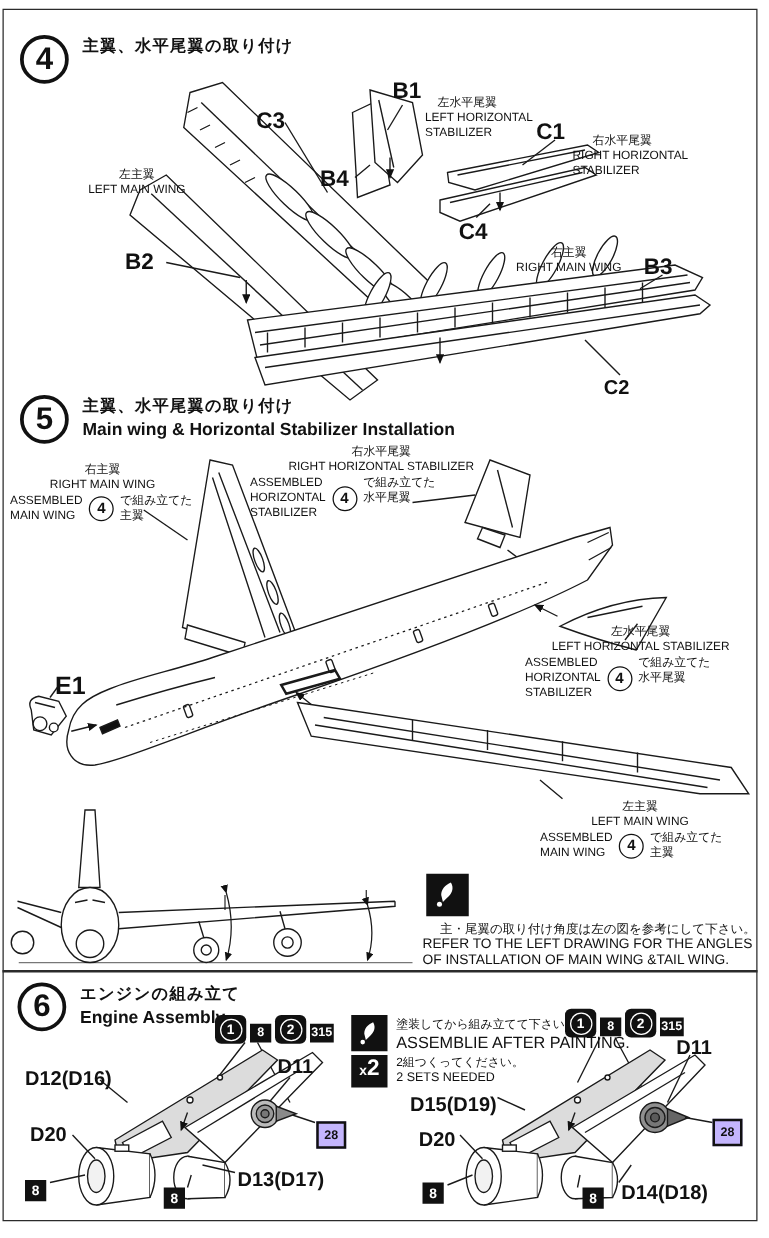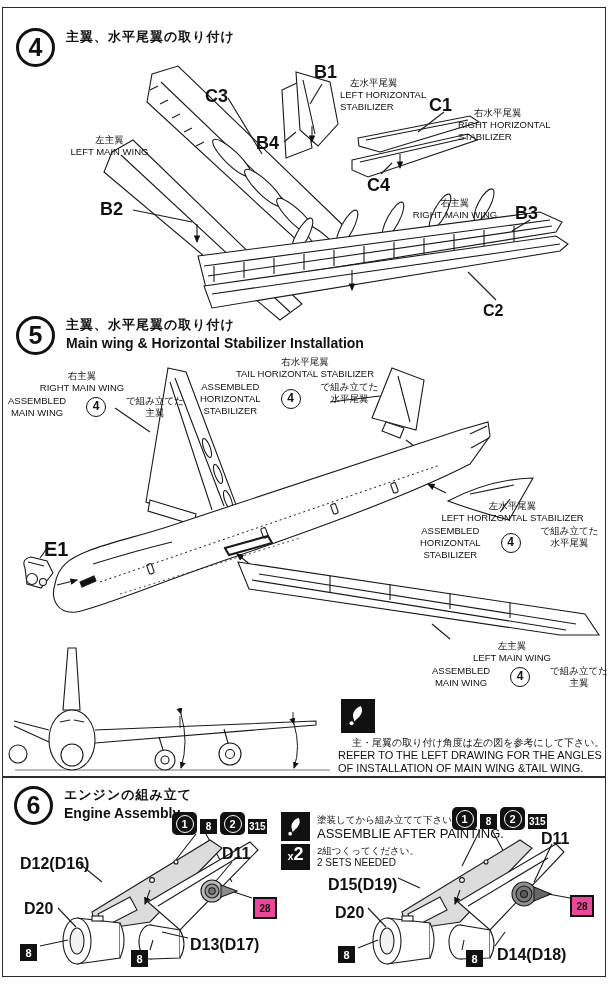--- a/index.html
+++ b/index.html
@@ -18,30 +18,30 @@
   .st .jp{font-size:13px;font-weight:bold;letter-spacing:1px;}
   .st .en{font-size:14px;font-weight:bold;margin-top:1px;}
   
   .plabel{position:absolute;font-weight:bold;font-size:18px;z-index:3;}
   .plabel.md{font-size:16px;}
   .plabel.e1{font-size:20px;}
   .cap{position:absolute;font-size:9.5px;line-height:1.25;white-space:nowrap;z-index:3;}
   .cap.center{text-align:center;}
   .asm{position:absolute;font-size:9.5px;line-height:1.3;white-space:nowrap;z-index:3;}
   .asm .jp,.asm .en{text-align:center;}
-  .asm-grid{display:flex;align-items:center;gap:20px;text-align:center;}
+  .asm-grid{display:flex;align-items:center;gap:5px;}
   .asm-col{display:flex;flex-direction:column;}
   .circ4{width:18px;height:18px;border:1.7px solid #111;border-radius:50%;font-weight:bold;font-size:12px;display:flex;align-items:center;justify-content:center;flex:0 0 auto;background:#fff;}
   
   .chip-group{position:absolute;display:flex;align-items:flex-end;gap:3px;z-index:3;}
   .chip-big{width:25px;height:23px;background:#111;border-radius:5px;display:flex;align-items:center;justify-content:center;}
   .chip-big .inner{width:16px;height:16px;border:1.5px solid #fff;border-radius:50%;color:#fff;font-weight:bold;font-size:11px;display:flex;align-items:center;justify-content:center;}
   .chip-sm{min-width:15px;height:15px;padding:0 1px;background:#111;color:#fff;font-weight:bold;font-size:10px;display:flex;align-items:center;justify-content:center;margin-bottom:1px;}
   .chip8{position:absolute;width:17px;height:17px;background:#111;color:#fff;font-weight:bold;font-size:11px;display:flex;align-items:center;justify-content:center;z-index:3;}
-  .chip-28{position:absolute;width:20px;height:18px;background:#ec4899;border:2px solid #111;color:#111;font-weight:bold;font-size:10px;display:flex;align-items:center;justify-content:center;z-index:3;}
+  .chip-28{position:absolute;width:20px;height:18px;background:#c4b5fd;border:2px solid #111;color:#111;font-weight:bold;font-size:10px;display:flex;align-items:center;justify-content:center;z-index:3;}
   .brush-box{position:absolute;width:29px;height:29px;background:#111;display:flex;align-items:center;justify-content:center;z-index:3;}
   .chip-x2{position:absolute;width:29px;height:26px;background:#111;color:#fff;font-weight:bold;display:flex;align-items:baseline;justify-content:center;z-index:3;}
   .chip-x2 .x{font-size:11px;}
   .chip-x2 .n{font-size:18px;}
   svg.art{position:absolute;left:0;z-index:1;}
   .note-jp{position:absolute;font-size:10px;z-index:3;}
   .note-en{position:absolute;font-size:11px;z-index:3;}
 </style>
 </head>
 <body>
@@ -229,21 +229,21 @@
       <div class="circ4">4</div>
       <div class="asm-col">
         <div>で組み立てた</div>
         <div>主翼</div>
       </div>
     </div>
   </div>
 
   <div class="asm" style="left:200px;top:356px;width:210px;">
     <div class="jp">右水平尾翼</div>
-    <div class="en">TAIL HORIZONTAL STABILIZER</div>
+    <div class="en">RIGHT HORIZONTAL STABILIZER</div>
     <div class="asm-grid">
       <div class="asm-col">
         <div>ASSEMBLED</div>
         <div>HORIZONTAL</div>
         <div>STABILIZER</div>
       </div>
       <div class="circ4">4</div>
       <div class="asm-col" style="align-self:flex-start;">
         <div>で組み立てた</div>
         <div>水平尾翼</div>

